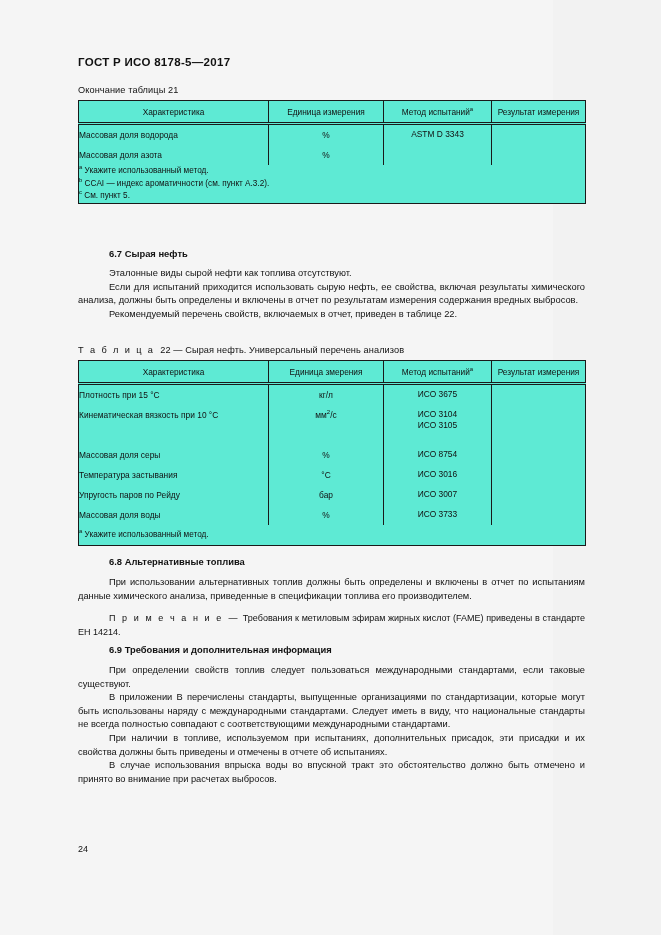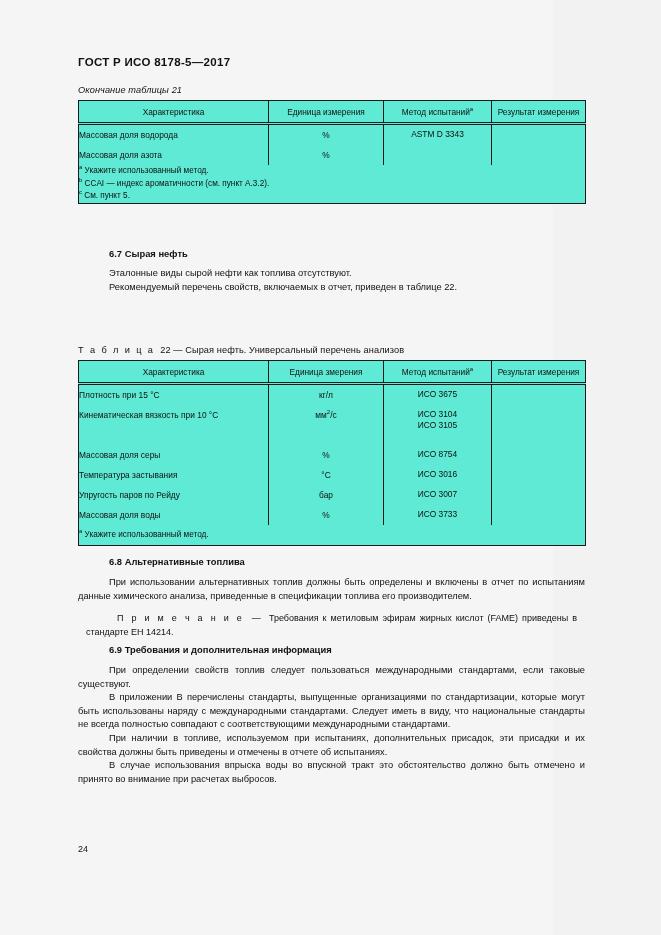--- a/index.html
+++ b/index.html
@@ -30,21 +30,20 @@
     position: absolute;
     left: 78px;
     top: 56px;
     font-size: 11.5px;
     font-weight: bold;
     letter-spacing: 0.3px;
   }
 
   .table-caption {
     font-size: 9.2px;
-    font-style: italic;
     margin: 0 0 5px 0;
     letter-spacing: 0.1px;
   }
   .table-caption.plain {
     font-style: normal;
   }
   .table-caption .spaced {
     letter-spacing: 1.9px;
   }
 
@@ -107,21 +106,21 @@
     font-size: 9.3px;
     line-height: 13.6px;
     margin: 0;
     text-align: justify;
     text-justify: inter-word;
   }
   p.para.ind { text-indent: 31px; }
   p.note {
     font-size: 9.0px;
     line-height: 13.6px;
-    margin: 8px;
+    margin: 0;
     text-align: justify;
     text-indent: 31px;
   }
   .note-label { letter-spacing: 2.0px; }
 
   .pagenum {
     position: absolute;
     left: 78px;
     top: 844px;
     font-size: 9px;
@@ -175,20 +174,21 @@
             <span class="fn-line"><sup>c</sup> <span>См. пункт 5.</span></span>
           </td>
         </tr>
       </tbody>
     </table>
   </div>
 
   <div class="blk" style="top:248px;">
     <h3 class="sec" style="margin-left:31px;">6.7 Сырая нефть</h3>
     <p class="para ind" style="margin-top:8px;">Эталонные виды сырой нефти как топлива отсутствуют.</p>
+    <p class="para ind">Если для испытаний приходится использовать сырую нефть, ее свойства, включая результаты химического анализа, должны быть определены и включены в отчет по результатам измерения содержания вредных выбросов.</p>
     <p class="para ind">Рекомендуемый перечень свойств, включаемых в отчет, приведен в таблице 22.</p>
   </div>
 
   <div class="blk" style="top:345px;">
     <div class="table-caption plain"><span class="spaced">Т а б л и ц а</span>&nbsp; <span>22 — Сырая нефть. Универсальный перечень анализов</span></div>
 
     <table class="gost">
       <colgroup>
         <col style="width:190px">
         <col style="width:115px">

